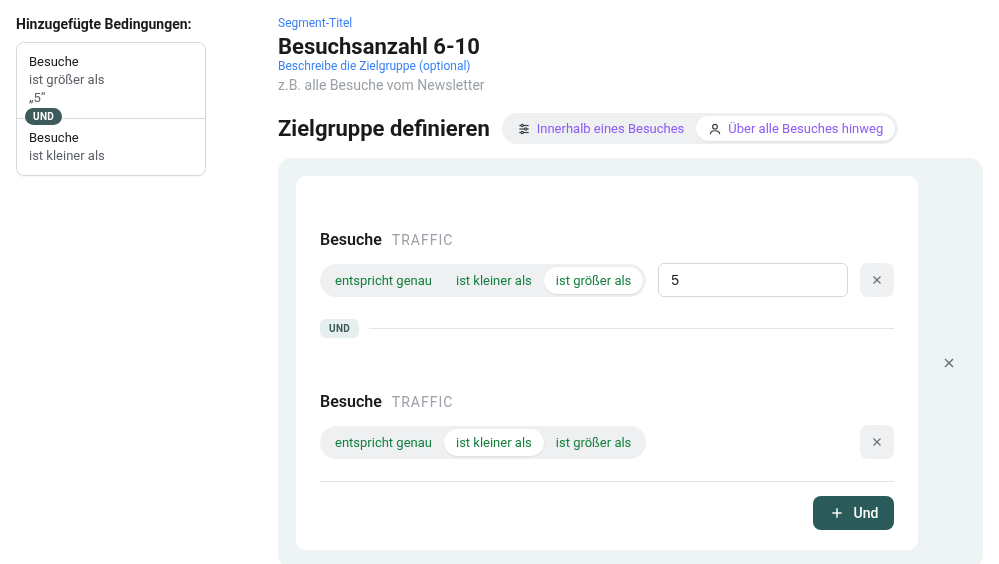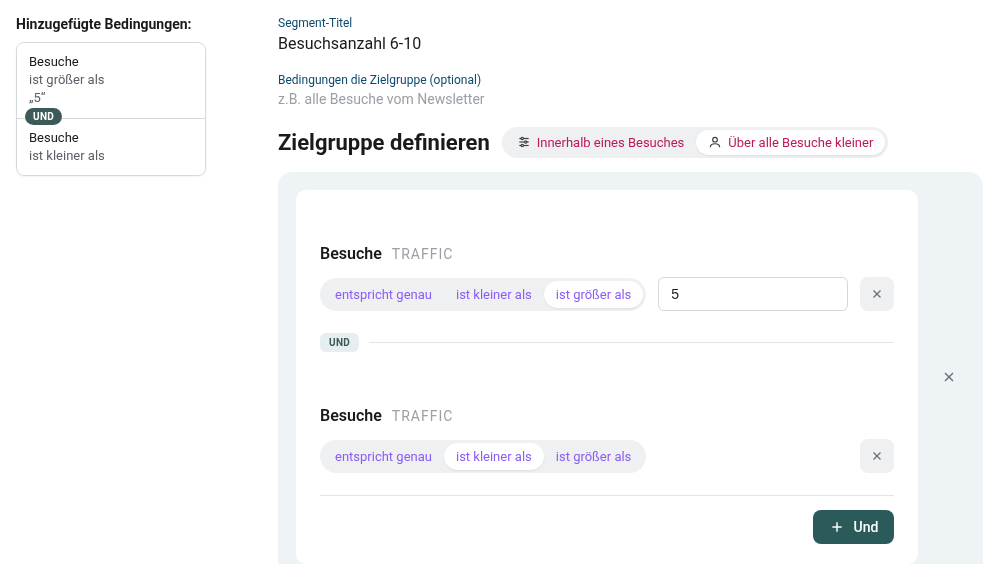--- a/index.html
+++ b/index.html
@@ -9,38 +9,38 @@
 .sidebar-title { font-size: 14px; font-weight: 700; color: #1a1a1a; margin-bottom: 10px; }
 .condition-stack { border: 1px solid #d5d8dc; border-radius: 8px; box-shadow: 0 1px 2px rgba(0,0,0,0.05); overflow: visible; position: relative; }
 .cond-card { padding: 10px 12px; font-size: 13px; line-height: 1.4; background: #fff; }
 .cond-card:first-child { border-radius: 8px 8px 0 0; }
 .cond-card:last-child { border-radius: 0 0 8px 8px; }
 .cond-title { font-weight: 400; color: #1a1a1a; }
 .cond-sub { color: #5a5f66; }
 .und-pill-wrap { position: relative; height: 1px; background: #d5d8dc; }
 .und-pill { position: absolute; left: 8px; top: -10px; background: #3d5a5a; color: #fff; font-size: 10px; font-weight: 700; padding: 3px 8px; border-radius: 10px; letter-spacing: 0.3px; }
 .main { flex: 1; min-width: 0; }
-.field-label { font-size: 12px; color: #0c4a6e; margin-bottom: 4px; }
-.segment-title { font-size: 16px; font-weight: 400; color: #1a1a1a; margin-bottom: 20px; }
+.field-label { font-size: 12px; color: #3b82f6; margin-bottom: 4px; }
+.segment-title { font-size: 22px; font-weight: 700; color: #1a1a1a; }
 .desc-placeholder { font-size: 14px; color: #9aa0a6; margin-bottom: 20px; }
 .section-row { display: flex; align-items: center; gap: 12px; margin-bottom: 14px; }
 .section-heading { font-size: 22px; font-weight: 700; color: #1a1a1a; }
 .scope-toggle { display: inline-flex; background: #eef0f2; border-radius: 20px; padding: 3px; font-size: 13px; }
-.scope-opt { display: inline-flex; align-items: flex-start; gap: 6px; padding: 5px 12px; border-radius: 16px; cursor: pointer; color: #be185d; }
+.scope-opt { display: inline-flex; align-items: flex-end; gap: 6px; padding: 5px 12px; border-radius: 16px; cursor: pointer; color: #8b5cf6; }
 .scope-opt.active { background: #fff; box-shadow: 0 1px 2px rgba(0,0,0,0.08); }
 .scope-icon { width: 14px; height: 14px; flex-shrink: 0; }
 .editor-outer { display: flex; background: #eef3f5; border-radius: 14px; padding: 18px; gap: 14px; align-items: stretch; }
 .editor-inner { flex: 1; background: #fff; border-radius: 10px; padding: 22px 24px 20px 24px; }
 .rule-block { }
 .rule-head { display: flex; align-items: baseline; gap: 10px; margin-bottom: 14px; }
 .rule-title { font-size: 16px; font-weight: 600; color: #1a1a1a; }
 .rule-tag { font-size: 14px; font-weight: 400; letter-spacing: 1px; color: #9aa0a6; text-transform: uppercase; margin-top: 34px; }
 .rule-controls { display: flex; align-items: center; gap: 12px; }
 .op-toggle { display: inline-flex; background: #eef0f2; border-radius: 18px; padding: 3px; font-size: 13px; }
-.op-opt { padding: 6px 12px; border-radius: 15px; cursor: pointer; color: #8b5cf6; white-space: nowrap; }
+.op-opt { padding: 6px 12px; border-radius: 15px; cursor: pointer; color: #15803d; white-space: nowrap; }
 .op-opt.active { background: #fff; box-shadow: 0 1px 2px rgba(0,0,0,0.08); }
 .value-input { border: 1px solid #d5d8dc; border-radius: 6px; padding: 8px 12px; font-size: 14px; width: 190px; color: #1a1a1a; outline: none; }
 .remove-btn { width: 34px; height: 34px; border-radius: 8px; background: #eef0f2; display: flex; align-items: center; justify-content: center; cursor: pointer; margin-left: auto; }
 .remove-btn svg { width: 14px; height: 14px; stroke: #6a7077; stroke-width: 2.2; }
 .und-connector { display: flex; align-items: center; gap: 10px; margin: 22px 0; }
 .und-chip { background: #e6eef0; color: #3d5a5a; font-size: 10px; font-weight: 700; padding: 4px 9px; border-radius: 6px; letter-spacing: 0.3px; }
 .und-line { flex: 1; height: 1px; background: #e2e5e8; }
 .rule-divider { height: 1px; background: #e2e5e8; margin: 22px 0 14px 0; }
 .add-row { display: flex; justify-content: flex-end; }
 .add-btn { display: inline-flex; align-items: center; gap: 8px; background: #2a5a5a; color: #fff; font-size: 14px; font-weight: 500; padding: 9px 16px; border-radius: 8px; cursor: pointer; }
@@ -67,21 +67,21 @@
         <div class="cond-title">Besuche</div>
         <div class="cond-sub">ist kleiner als</div>
       </div>
     </div>
   </aside>
 
   <main class="main">
     <div class="field-label">Segment-Titel</div>
     <div class="segment-title">Besuchsanzahl 6-10</div>
 
-    <div class="field-label">Bedingungen die Zielgruppe (optional)</div>
+    <div class="field-label">Beschreibe die Zielgruppe (optional)</div>
     <div class="desc-placeholder">z.B. alle Besuche vom Newsletter</div>
 
     <div class="section-row">
       <div class="section-heading">Zielgruppe definieren</div>
       <div class="scope-toggle">
         <div class="scope-opt">
           <svg class="scope-icon" viewBox="0 0 24 24" fill="none" stroke="#3a3f45" stroke-width="2">
               <line x1="4" y1="6" x2="20" y2="6"></line>
               <line x1="4" y1="12" x2="20" y2="12"></line>
               <line x1="4" y1="18" x2="20" y2="18"></line>
@@ -89,21 +89,21 @@
               <circle cx="15" cy="12" r="2" fill="#fff"></circle>
               <circle cx="9" cy="18" r="2" fill="#fff"></circle>
             </svg>
           <span>Innerhalb eines Besuches</span>
         </div>
         <div class="scope-opt active">
           <svg class="scope-icon" viewBox="0 0 24 24" fill="none" stroke="#3a3f45" stroke-width="2">
               <circle cx="12" cy="8" r="4"></circle>
               <path d="M4 21c0-4 4-6 8-6s8 2 8 6"></path>
             </svg>
-          <span>Über alle Besuche kleiner</span>
+          <span>Über alle Besuches hinweg</span>
         </div>
       </div>
     </div>
 
     <div class="editor-outer">
       <div class="editor-inner">
 
         <div class="rule-block">
           <div class="rule-head">
             <span class="rule-title">Besuche</span>

